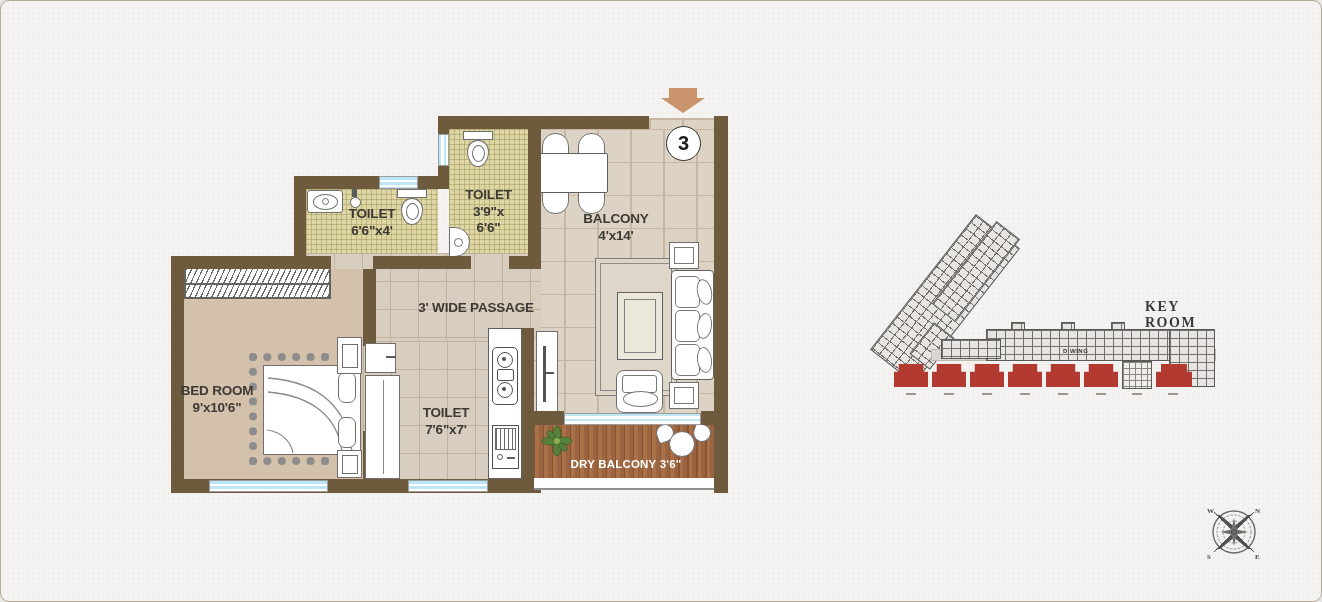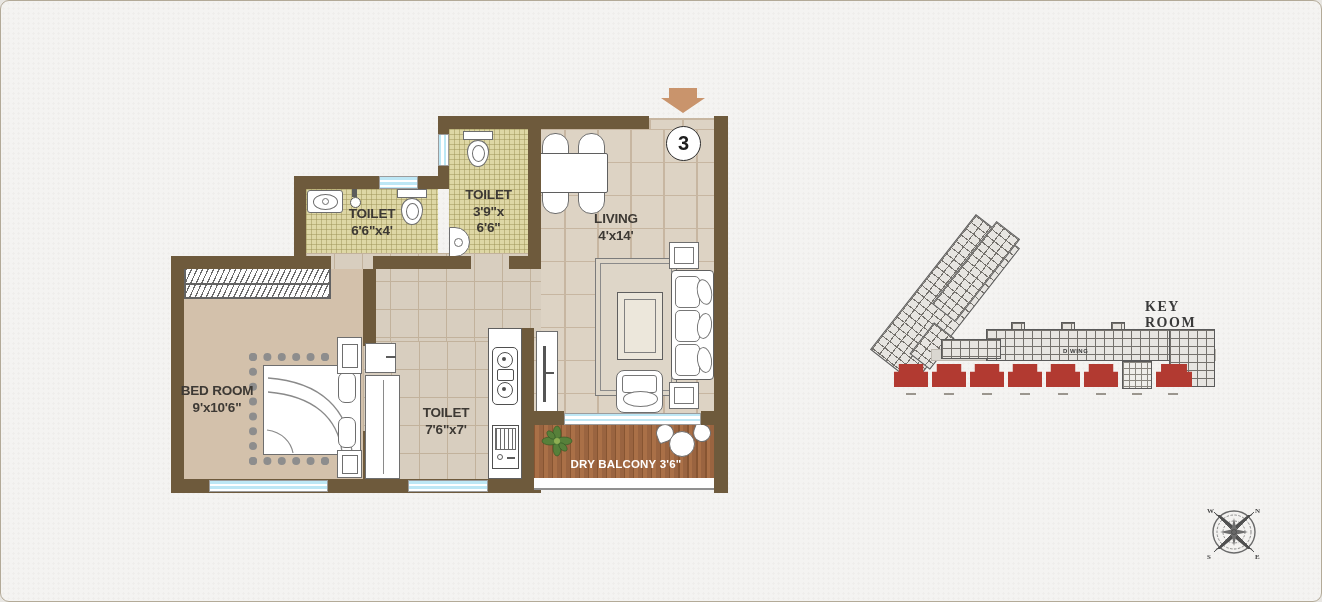--- a/index.html
+++ b/index.html
@@ -210,23 +210,24 @@
     <div class="lbl" style="left:305px;top:205px;width:132px;">
       <div>TOILET</div>
       <div>6'6"x4'</div>
     </div>
     <div class="lbl" style="left:448px;top:186px;width:79px;">
       <div>TOILET</div>
       <div>3'9"x</div>
       <div>6'6"</div>
     </div>
     <div class="lbl" style="left:555px;top:210px;width:120px;">
-      <div>LIVING</div>
+      <div>BALCONY</div>
       <div>4'x14'</div>
     </div>
+    <div class="lbl" style="left:375px;top:299px;width:200px;">3' WIDE PASSAGE</div>
     <div class="lbl" style="left:156px;top:382px;width:120px;">
       <div>BED ROOM</div>
       <div>9'x10'6"</div>
     </div>
     <div class="lbl" style="left:400px;top:404px;width:90px;">
       <div>TOILET</div>
       <div>7'6"x7'</div>
     </div>
     <div class="lbl" style="left:545px;top:455px;width:160px;color:#ffffff;font-size:11.5px;letter-spacing:.2px;z-index:20;">DRY BALCONY 3'6"</div>
   </div>

